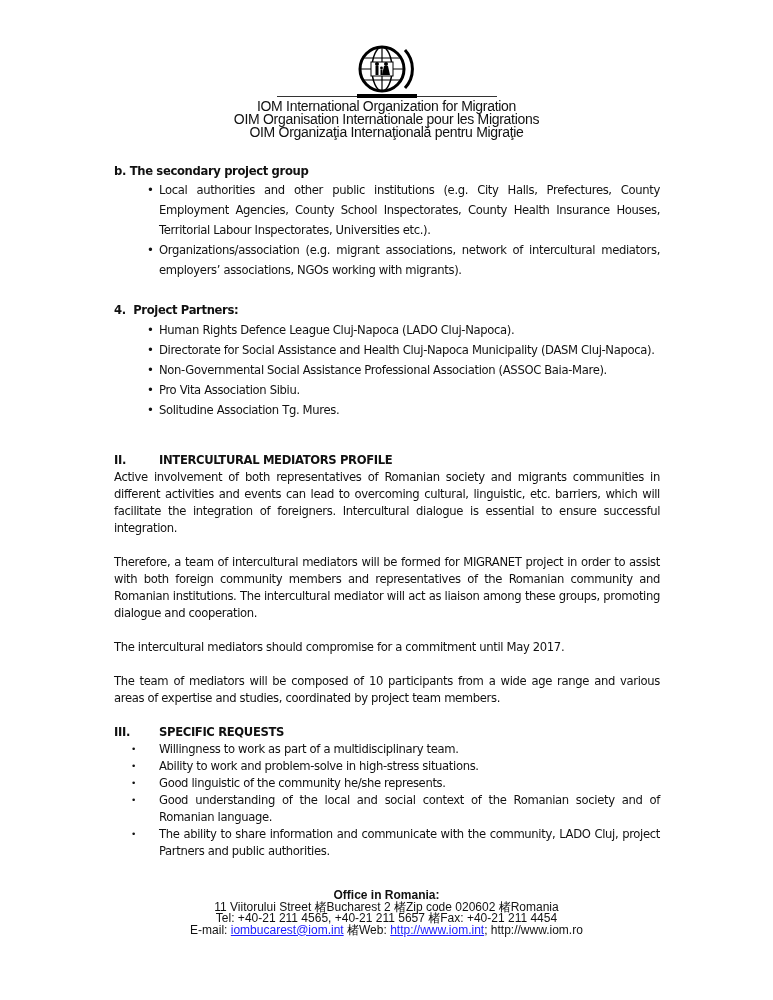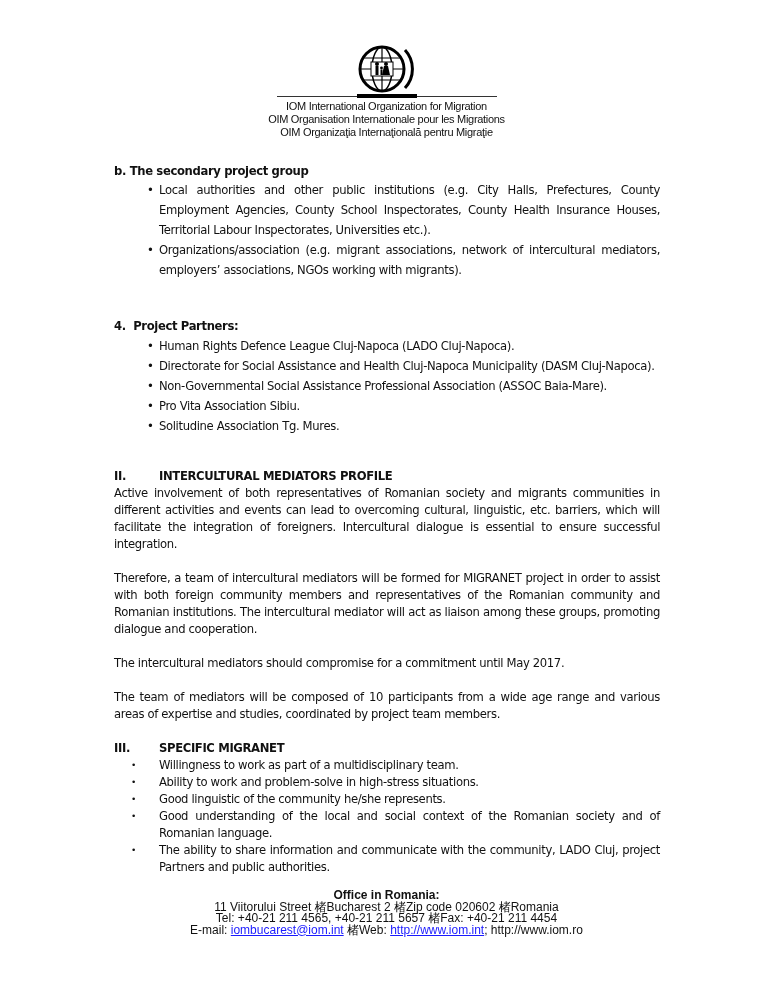--- a/index.html
+++ b/index.html
@@ -6,21 +6,21 @@
     body {
       width: 773px; height: 1000px; position: relative; overflow: hidden;
       font-family: "Liberation Sans", sans-serif; color: #111;
     }
     .header { position: absolute; left: 0; top: 0; width: 773px; }
     .logo { position: absolute; left: 355px; top: 42px; width: 60px; height: 54px; }
     .rule { position: absolute; left: 277px; top: 96px; width: 220px; height: 1px; background: #333; }
     .rule-bar { position: absolute; left: 357px; top: 94px; width: 60px; height: 4px; background: #000; }
     .org-names {
       position: absolute; left: 0; top: 100px; width: 773px; text-align: center;
-      font-family: "Liberation Sans", sans-serif; font-size: 11px; line-height: 13px;
+      font-family: "Liberation Sans", sans-serif; font-size: 14px; line-height: 13px;
       letter-spacing: -0.3px; color: #111;
     }
     .content {
       position: absolute; left: 114px; top: 163px; width: 546px;
       font-family: "DejaVu Sans", sans-serif; font-size: 11.6px; line-height: 17px;
       letter-spacing: -0.35px; color: #111;
     }
     .content p { margin: 0; text-align: justify; }
     .h { font-weight: bold; margin: 0; }
     ul.list { list-style: none; margin: 0; padding: 0; }
@@ -74,21 +74,21 @@
 <div class="content">
 
   <div class="h">b. The secondary project group</div>
   <ul class="list big">
     <li><span class="bul">•</span><span>Local authorities and other public institutions (e.g. City Halls, Prefectures, County Employment Agencies, County School Inspectorates, County Health Insurance Houses, Territorial Labour Inspectorates, Universities etc.).</span></li>
     <li><span class="bul">•</span><span>Organizations/association (e.g. migrant associations, network of intercultural mediators, employers’ associations, NGOs working with migrants).</span></li>
   </ul>
 
   <div style="height:22px"></div>
 
-  <div class="h" style="white-space:pre;margin-top:16px;">4.  Project Partners:</div>
+  <div class="h" style="white-space:pre;">4.  Project Partners:</div>
   <ul class="list partners" style="margin-top:3px;">
     <li><span class="bul">•</span><span>Human Rights Defence League Cluj-Napoca (LADO Cluj-Napoca).</span></li>
     <li style="text-align:left;"><span class="bul">•</span><span>Directorate for Social Assistance and Health Cluj-Napoca Municipality (DASM Cluj-Napoca).</span></li>
     <li><span class="bul">•</span><span>Non-Governmental Social Assistance Professional Association (ASSOC Baia-Mare).</span></li>
     <li><span class="bul">•</span><span>Pro Vita Association Sibiu.</span></li>
     <li><span class="bul">•</span><span>Solitudine Association Tg. Mures.</span></li>
   </ul>
 
   <div style="height:30px"></div>
 
@@ -100,21 +100,21 @@
   <div class="gap-l"></div>
   <p>Therefore, a team of intercultural mediators will be formed for MIGRANET project in order to assist with both foreign community members and representatives of the Romanian community and Romanian institutions. The intercultural mediator will act as liaison among these groups, promoting dialogue and cooperation.</p>
   <div class="gap-l"></div>
   <p>The intercultural mediators should compromise for a commitment until May 2017.</p>
   <div class="gap-l"></div>
   <p>The team of mediators will be composed of 10 participants from a wide age range and various areas of expertise and studies, coordinated by project team members.</p>
   <div class="gap-l"></div>
 
   <div class="sec-head">
     <span class="sec-num">III.</span>
-    <span>SPECIFIC MIGRANET</span>
+    <span>SPECIFIC REQUESTS</span>
   </div>
   <ul class="list small">
     <li><span class="bul">•</span><span>Willingness to work as part of a multidisciplinary team.</span></li>
     <li><span class="bul">•</span><span>Ability to work and problem-solve in high-stress situations.</span></li>
     <li><span class="bul">•</span><span>Good linguistic of the community he/she represents.</span></li>
     <li><span class="bul">•</span><span>Good understanding of the local and social context of the Romanian society and of Romanian language.</span></li>
     <li><span class="bul">•</span><span>The ability to share information and communicate with the community, LADO Cluj, project Partners and public authorities.</span></li>
   </ul>
 </div>
 

